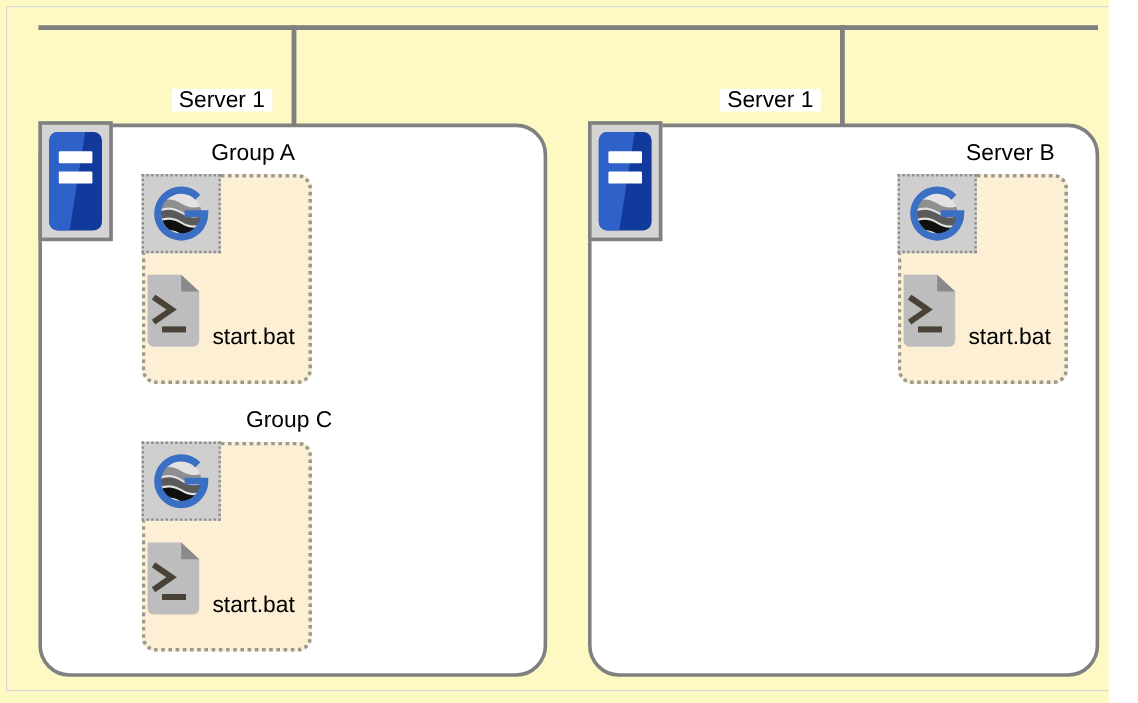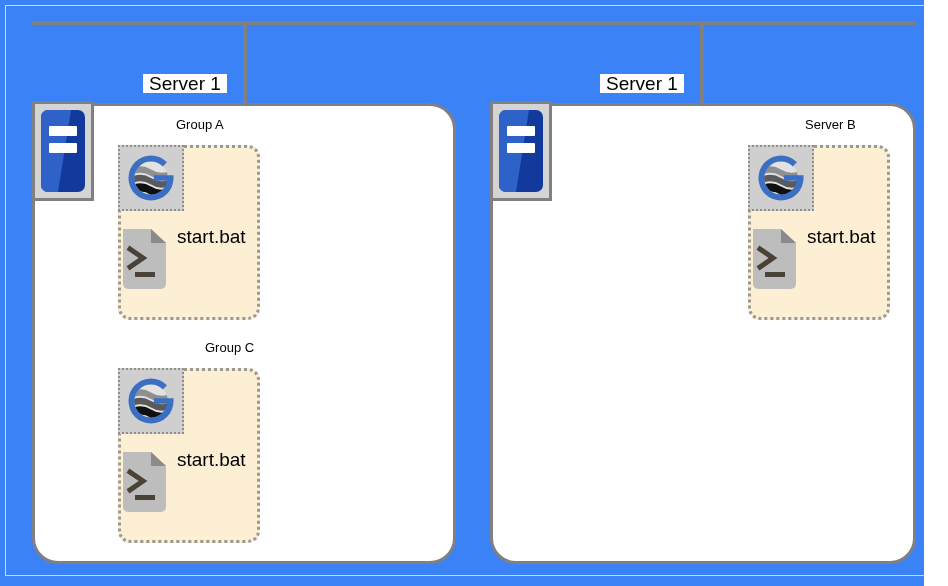--- a/index.html
+++ b/index.html
@@ -7,21 +7,21 @@
     padding: 0;
     background: #ffffff;
   }
   body {
     font-family: "Liberation Sans", sans-serif;
   }
   #canvas {
     position: relative;
     width: 924px;
     height: 586px;
-    background: #3b82f6;
+    background: #fef9c3;
     overflow: hidden;
   }
   
   .outer-frame {
     position: absolute;
     left: 5px;
     top: 5px;
     width: 937px;
     height: 571px;
     border: 1px solid #d9d9d9;
@@ -103,21 +103,21 @@
   
   .group-box {
     position: absolute;
     background: #fcefd4;
     border: 3px dotted #9a9a92;
     border-radius: 12px;
     box-sizing: border-box;
   }
   .group-label {
     position: absolute;
-    font-size: 13px;
+    font-size: 19px;
     color: #000000;
     white-space: nowrap;
     line-height: 1;
   }
 
   
   .app-icon {
     position: absolute;
     width: 66px;
     height: 66px;
@@ -125,21 +125,21 @@
     border: 2px dotted #8f8f88;
     box-sizing: border-box;
     z-index: 4;
   }
   .app-icon svg { display: block; }
 
   
   .bat-row {
     position: absolute;
     display: flex;
-    align-items: flex-start;
+    align-items: flex-end;
     z-index: 3;
   }
   .bat-icon { width: 47px; height: 64px; flex: none; }
   .bat-label {
     font-size: 19px;
     color: #000000;
     white-space: nowrap;
     margin-left: 9px;
     line-height: 1;
   }

